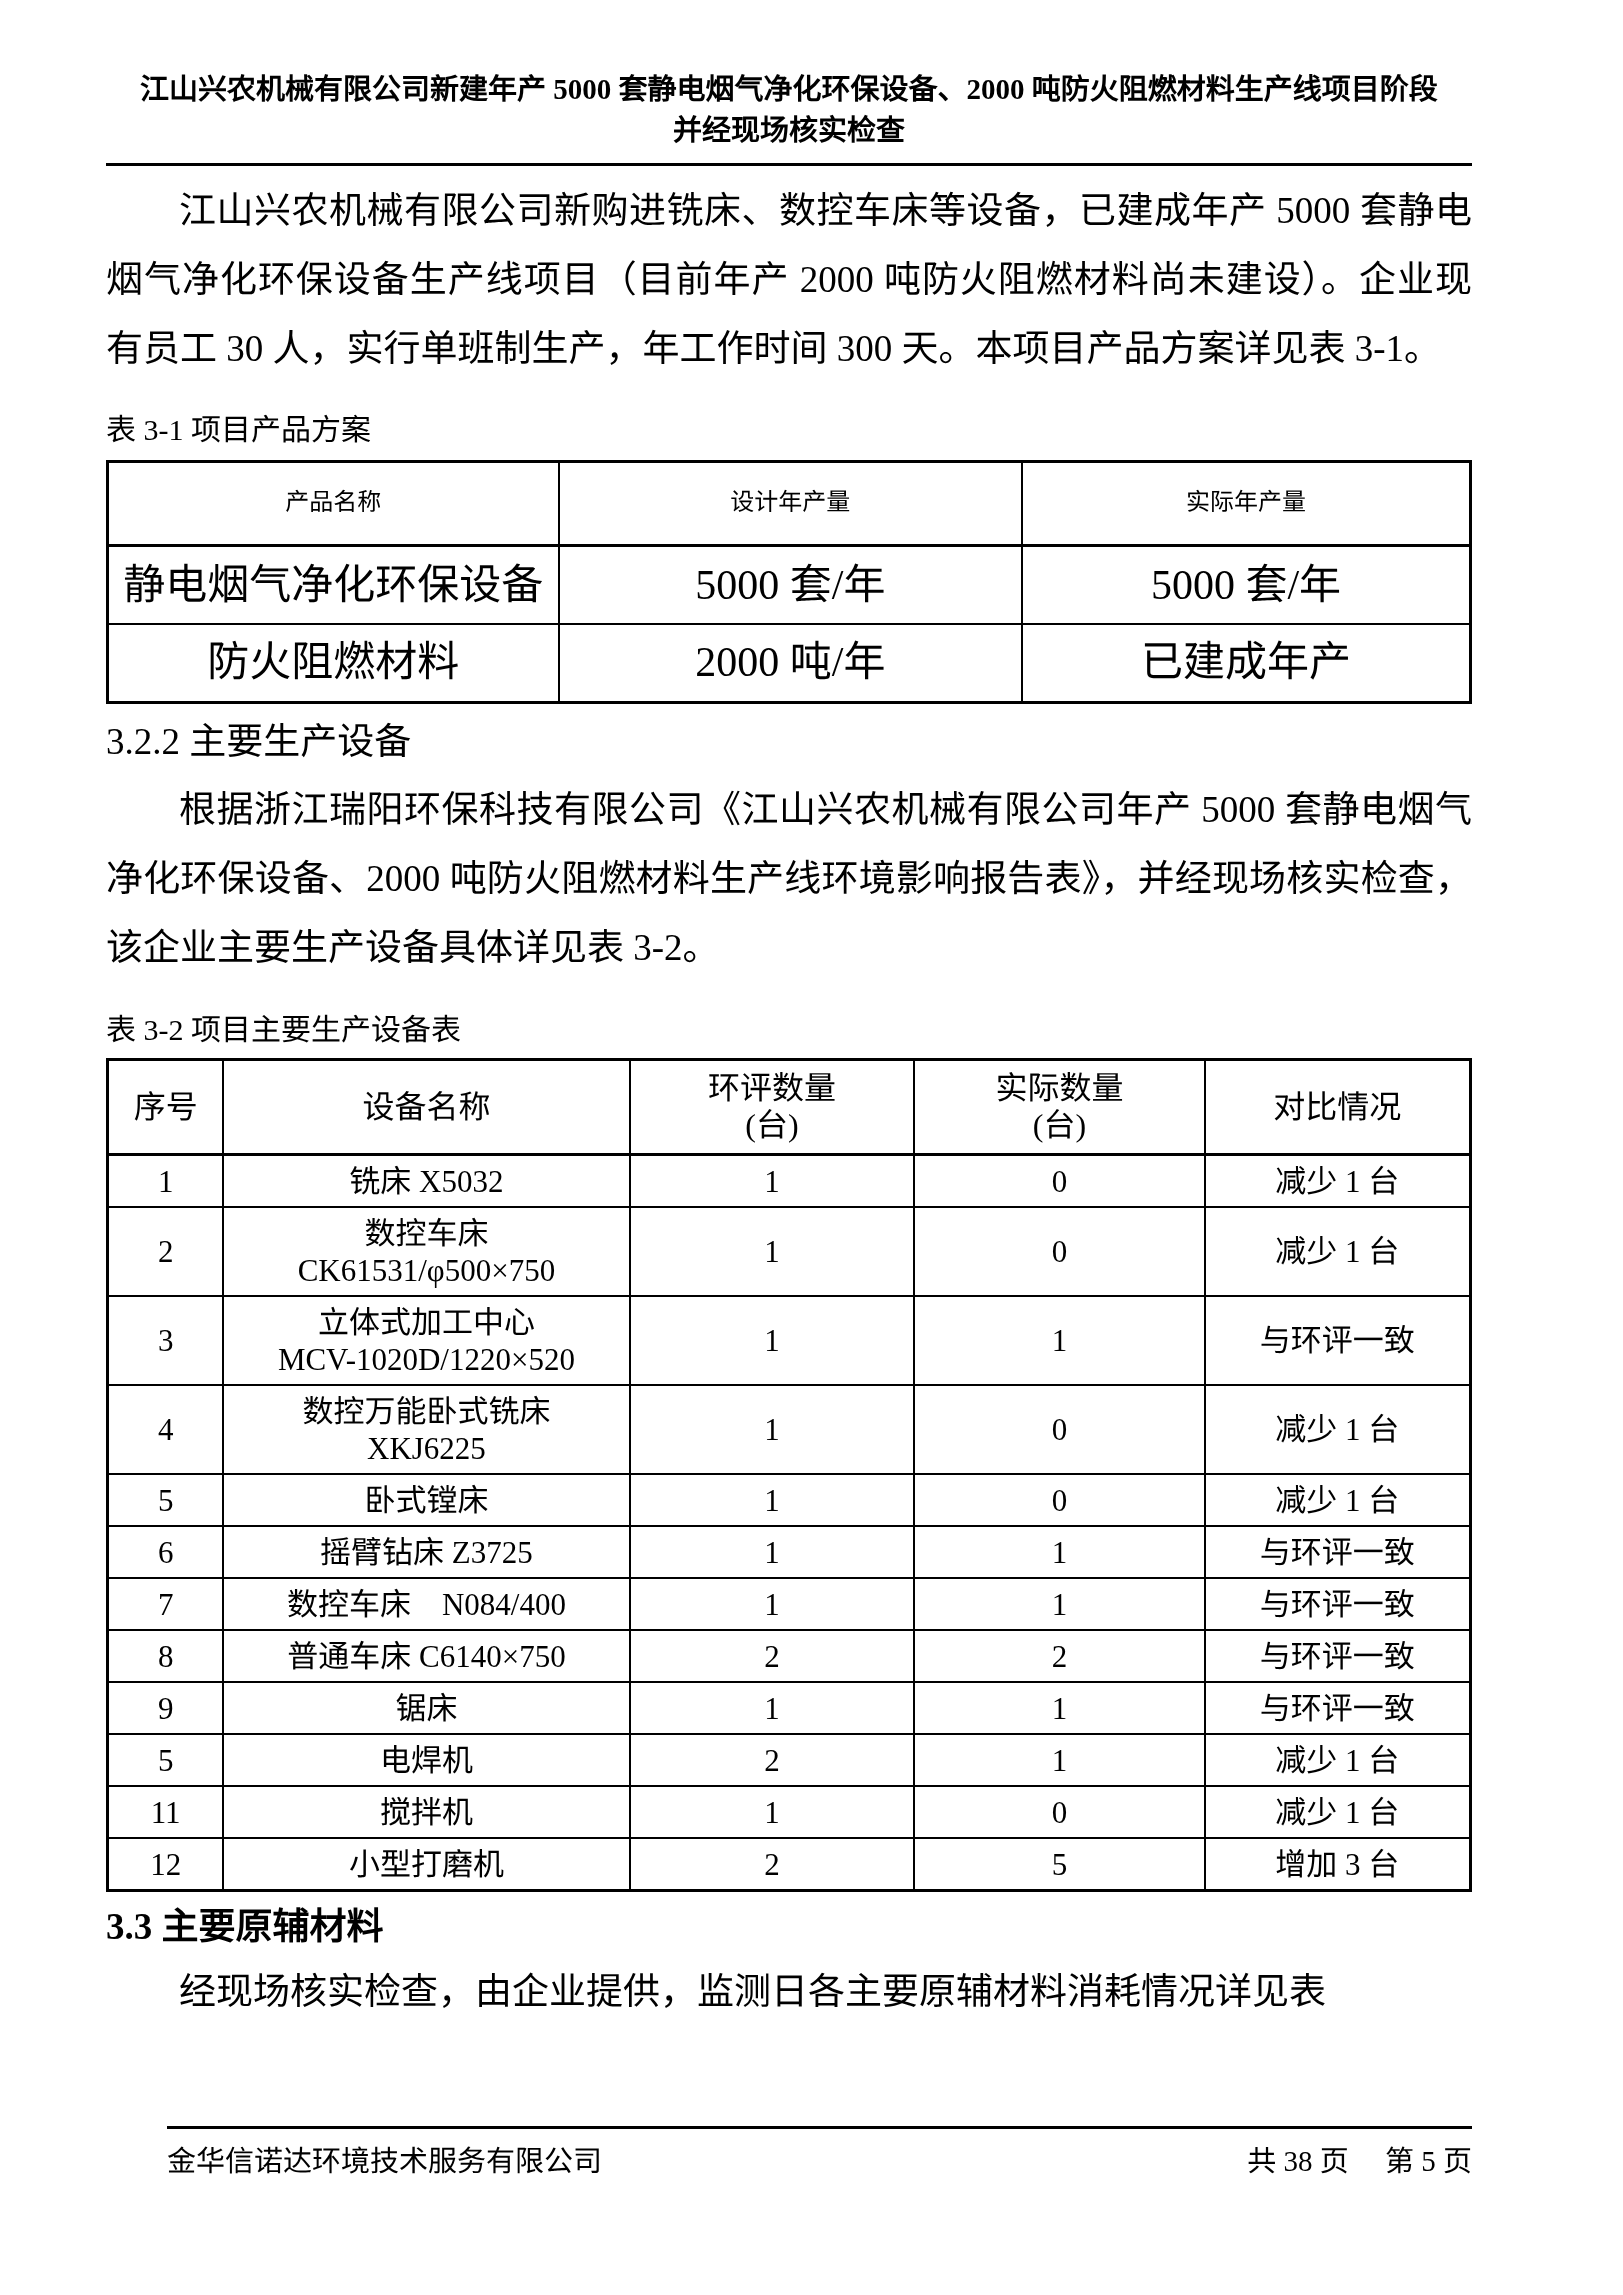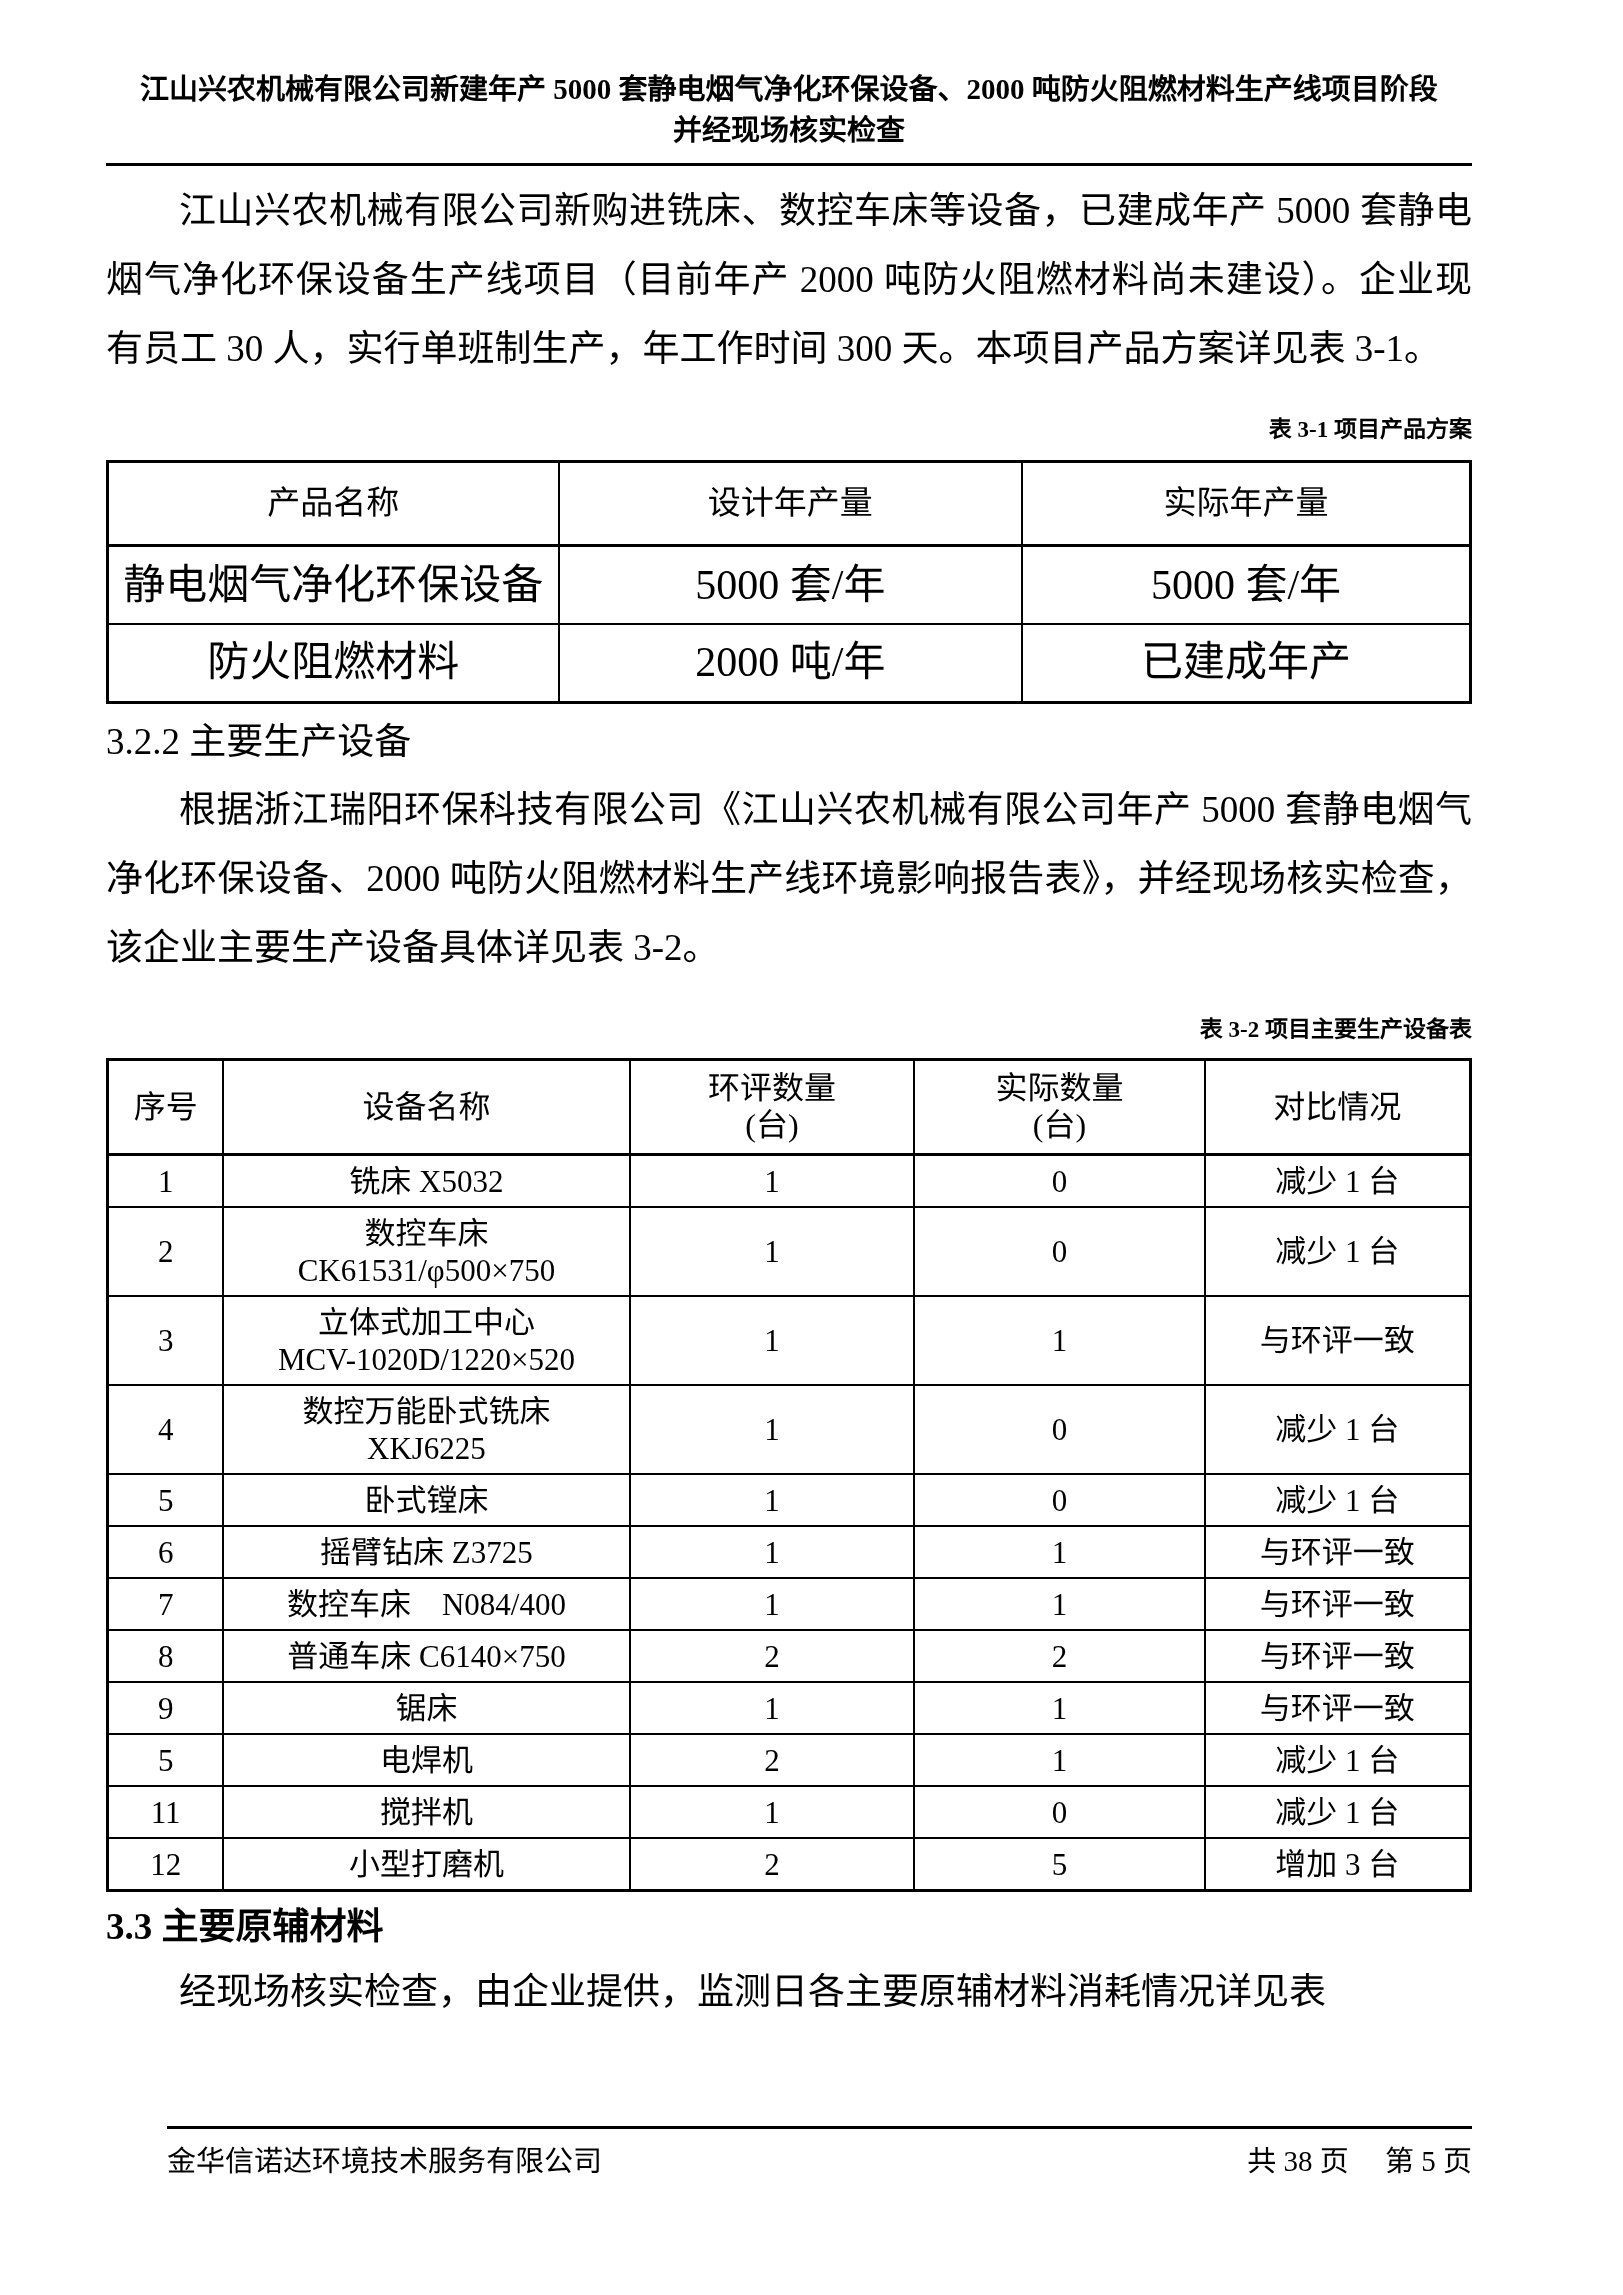--- a/index.html
+++ b/index.html
@@ -47,23 +47,23 @@
     font-weight: normal;
     line-height: 46px;
     margin: 15.7px 0 0 0;
   }
   .sec-bold {
     font-weight: bold;
     margin-top: 11.8px;
   }
   
   .table-title {
-    text-align: right;
-    font-weight: bold;
-    font-size: 23px;
+    text-align: left;
+    font-weight: normal;
+    font-size: 30px;
     line-height: 42px;
   }
   .tt31 { margin-top: 26px; margin-bottom: 9.2px; }
   .tt32 { margin-top: 27.5px; margin-bottom: 7px; }
   
   table.t {
     width: 100%;
     border-collapse: collapse;
     border: 3.9px solid #000;
     table-layout: fixed;
@@ -73,21 +73,21 @@
     border-top-width: 2.6px;
     border-bottom-width: 2.6px;
     text-align: center;
     vertical-align: middle;
     font-weight: normal;
     white-space: pre-line;
     overflow: hidden;
   }
   table.t thead th { border-bottom-width: 3.9px; }
   
-  .t31 th { font-size: 33px; line-height: 39px; padding: 21px 5.2px; }
+  .t31 th { font-size: 24px; line-height: 39px; padding: 21px 5.2px; font-family: Liberation Mono, monospace; }
   .t31 td { font-size: 42px; line-height: 39px; padding: 18.3px 5.2px; }
   
   .t32 th { font-size: 32px; line-height: 37px; padding: 9.2px 3.9px; }
   .t32 td { font-size: 31px; line-height: 37px; padding: 6.5px 3.9px; }
   
   .doc-footer {
     position: absolute;
     left: 167px;
     right: 151px;
     top: 2126px;

